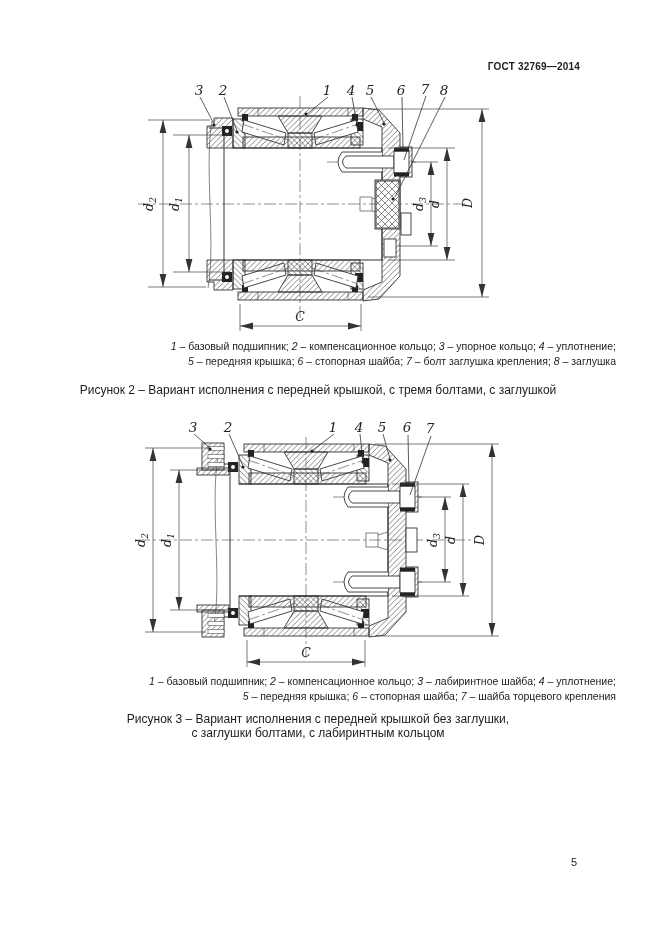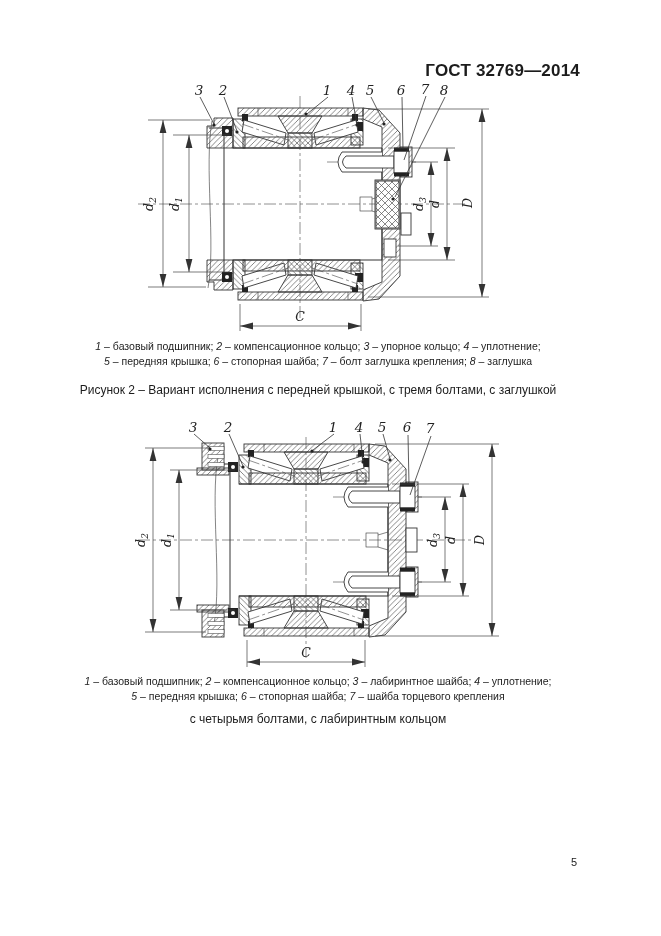--- a/index.html
+++ b/index.html
@@ -1,19 +1,19 @@
 <!DOCTYPE html>
 <html><head>
 <meta charset="utf-8">
 <style>
   html,body{margin:0;padding:0;background:#ffffff;}
   #page{position:relative;width:661px;height:936px;background:#fff;overflow:hidden;
         font-family:"Liberation Sans",sans-serif;color:#1c1c1c;}
-  .hdr{position:absolute;top:61px;right:81px;font-size:17px;font-weight:bold;letter-spacing:.2px;text-align:right;}
-  .legend{position:absolute;left:20px;width:596px;text-align:center;font-size:10.5px;line-height:15px;}
+  .hdr{position:absolute;top:61px;right:81px;font-size:10px;font-weight:bold;letter-spacing:.2px;text-align:right;}
+  .legend{position:absolute;left:20px;width:596px;text-align:right;font-size:10.5px;line-height:15px;}
   .legend i{font-style:italic;}
   .figcap{position:absolute;left:20px;width:596px;text-align:center;font-size:12px;line-height:14px;}
   .pgnum{position:absolute;top:856px;left:571px;font-size:11px;}
   svg{position:absolute;}
   .ol{fill:none;stroke:#333;stroke-width:1;}
   .th{fill:none;stroke:#333;stroke-width:.6;}
   .cl{fill:none;stroke:#555;stroke-width:.65;stroke-dasharray:12 3 3 3;}
   .dm{fill:none;stroke:#444;stroke-width:.7;}
   .ld{fill:none;stroke:#333;stroke-width:.8;}
   .hp{fill:url(#h1);stroke:#333;stroke-width:.9;}
@@ -361,17 +361,18 @@
       <text class="co" x="407" y="432" text-anchor="middle">6</text>
       <text class="co" x="430" y="433" text-anchor="middle">7</text>
     </g>
   </svg>
 
   <div class="legend" style="top:674px;">
     <div><span><i>1</i> <span>– базовый подшипник;</span></span> <span><i>2</i> <span>– компенсационное кольцо;</span></span> <span><i>3</i> <span>– лабиринтное шайба;</span></span> <span><i>4</i> <span>– уплотнение;</span></span></div>
     <div><span><i>5</i> <span>– передняя крышка;</span></span> <span><i>6</i> <span>– стопорная шайба;</span></span> <span><i>7</i> <span>– шайба торцевого крепления</span></span></div>
   </div>
   <div class="figcap" style="top:712px;">
-    <div>с четырьмя болтами, с лабиринтным кольцом</div>
+    <div>Рисунок 3 – Вариант исполнения с передней крышкой без заглушки,</div>
+    <div>с заглушки болтами, с лабиринтным кольцом</div>
   </div>
 
   <div class="pgnum">5</div>
 </div>
 
 </body></html>

